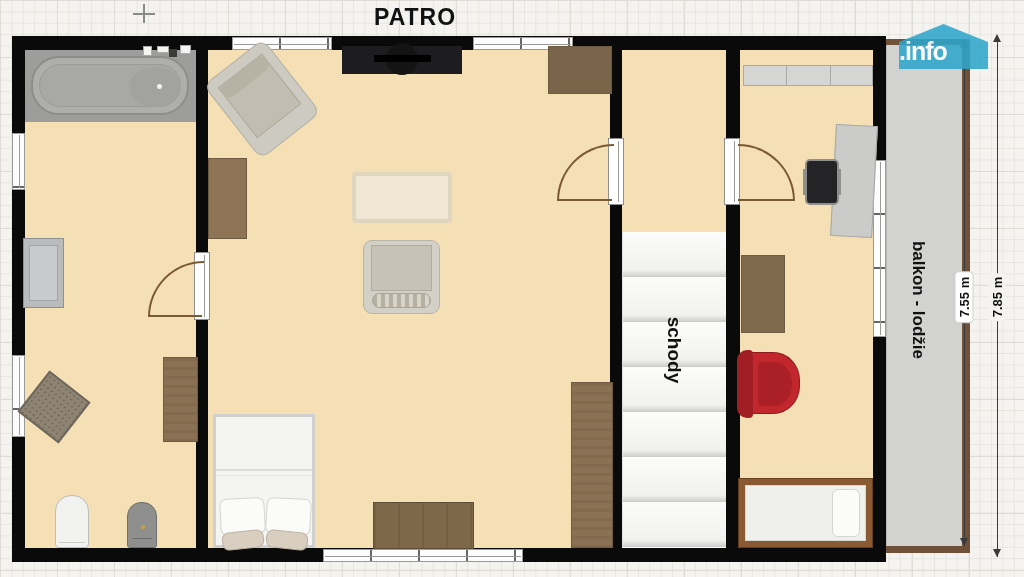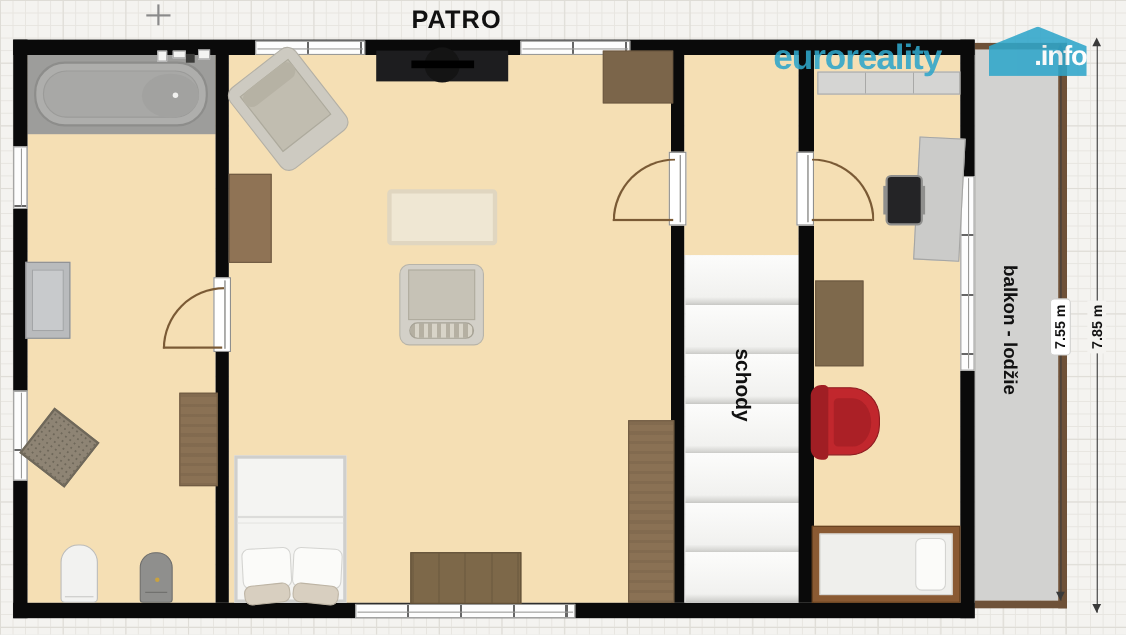--- a/index.html
+++ b/index.html
@@ -172,18 +172,17 @@
   <div class="abs" style="left:964px;top:46px;width:1px;height:500px;background:var(--dim_line);z-index:6;"></div>
   <div class="dim-arrow" style="left:960px;top:40px;border-left:4px solid transparent;border-right:4px solid transparent;border-bottom:8px solid var(--dim_line);"></div>
   <div class="dim-arrow" style="left:960px;top:538px;border-left:4px solid transparent;border-right:4px solid transparent;border-top:8px solid var(--dim_line);"></div>
   <div class="label" style="left:964px;top:297px;font-size:13px;transform:translate(-50%,-50%) rotate(-90deg);background:#fff;border:1px solid #d0d0ce;border-radius:4px;padding:1px 5px;">7.55 m</div>
 
   <div class="abs" style="left:997px;top:40px;width:1px;height:517px;background:var(--dim_line);z-index:6;"></div>
   <div class="dim-arrow" style="left:993px;top:34px;border-left:4px solid transparent;border-right:4px solid transparent;border-bottom:8px solid var(--dim_line);"></div>
   <div class="dim-arrow" style="left:993px;top:549px;border-left:4px solid transparent;border-right:4px solid transparent;border-top:8px solid var(--dim_line);"></div>
   <div class="label" style="left:997px;top:297px;font-size:13px;transform:translate(-50%,-50%) rotate(-90deg);background:var(--canvas_bg);padding:1px 4px;">7.85 m</div>
 
-  <div class="label" style="left:703px;top:34px;font-size:32px;letter-spacing:-1px;color:var(--brand_cyan);opacity:.88;z-index:7;">euroreality</div>
-  <div class="abs" style="left:899px;top:24px;width:89px;height:45px;background:var(--brand_cyan);opacity:.88;z-index:7;clip-path:polygon(0 40%,50% 0,100% 40%,100% 100%,0 100%);text-align:right;">
+  <div class="abs" style="left:899px;top:24px;width:89px;height:45px;background:var(--brand_cyan);opacity:.88;z-index:7;clip-path:polygon(0 40%,50% 0,100% 40%,100% 100%,0 100%);text-align:left;">
     <span style="display:inline-block;margin-top:13px;font-size:25px;font-weight:bold;color:#fff;letter-spacing:-1px;">.info</span>
   </div>
 
 </div>
 
 </body></html>

